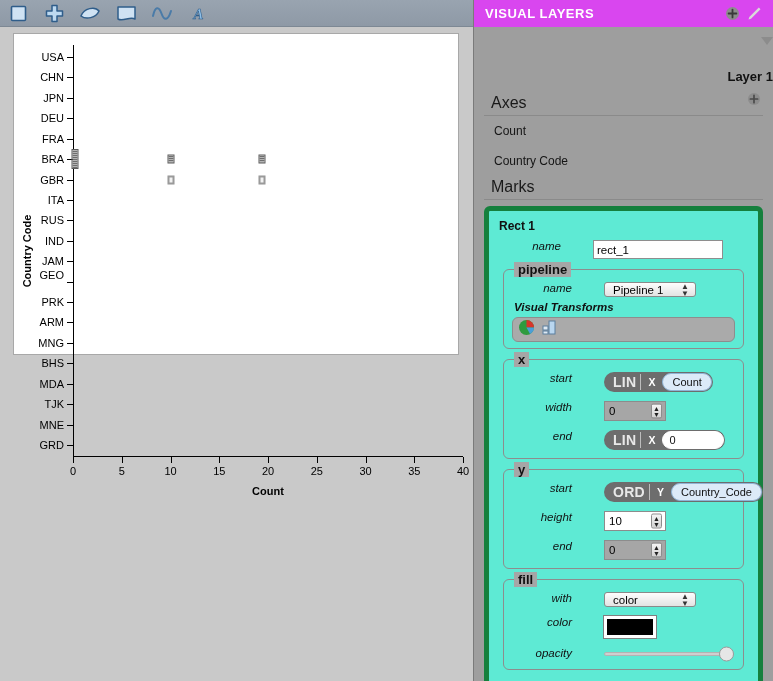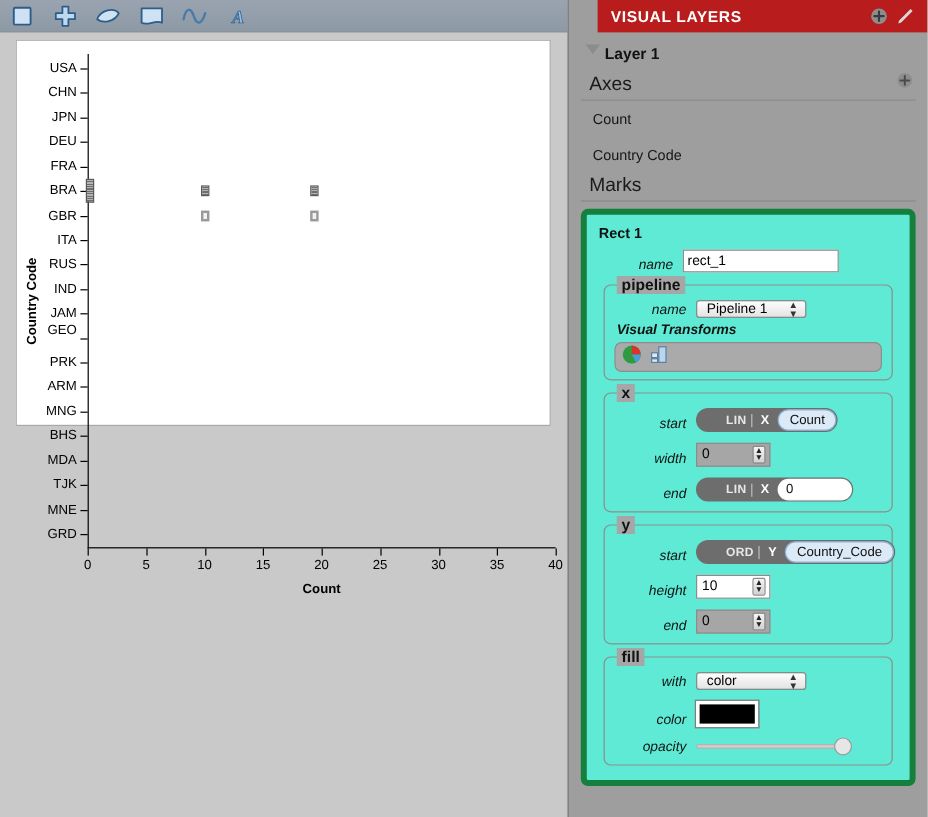--- a/index.html
+++ b/index.html
@@ -120,34 +120,34 @@
 
   
   #right-pane {
     position: absolute; right: 0; top: 0;
     width: 300px; height: 681px;
     background: #9e9e9e;
     border-left: 1px solid #7a7a7a;
     overflow: hidden;
   }
   #panel-header {
-    height: 27px; background: #b91c1c;
+    height: 27px; background: #d946ef;
     display: flex; align-items: center;
     padding: 0 8px 0 11px;
-    margin-left: 24px;
   }
   #panel-title {
     color: #ffffff; font-size: 13px; font-weight: bold;
     letter-spacing: 0.5px; flex: 1;
   }
   .hdr-icon { width: 22px; height: 22px; display:flex; align-items:center; justify-content:center; cursor:pointer; }
 
   #layer-row {
-    display: flex; align-items: flex-start; gap: 4px;
+    display: flex; align-items: flex-end; gap: 24px;
     padding: 10px 0 8px 14px;
+    flex-direction: column;
   }
   #layer-caret {
     width: 0; height: 0;
     border-left: 6px solid transparent;
     border-right: 6px solid transparent;
     border-top: 8px solid #8c8c8c;
     cursor: pointer;
   }
   #layer-name { font-size: 13px; font-weight: bold; color: #111; }
 
@@ -170,22 +170,23 @@
     background: #5eead4;
     border: 5px solid #15803d;
     border-radius: 6px;
     padding: 8px 10px 10px 10px;
   }
   .group-title {
     font-size: 12px; font-weight: bold; color: #111;
     margin-bottom: 7px;
   }
   .field-row {
-    display: flex; align-items: flex-end;
+    display: flex; align-items: flex-start;
     margin-bottom: 9px;
+    gap: 24px;
   }
   .field-label {
     width: 62px; text-align: right; margin-right: 8px;
     font-size: 11.5px; font-style: italic; color: #111;
     flex: none;
   }
   .text-input {
     background: #ffffff; border: 1px solid #8e8e8e;
     height: 19px; width: 130px;
     font-size: 11.5px; color: #000;
@@ -242,25 +243,24 @@
   
   .pill {
     display: inline-flex; align-items: center;
     height: 20px;
     background: #6d6d6d;
     border-radius: 10px;
     padding-left: 2px;
     cursor: pointer;
   }
   .pill .tag {
-    font-size: 10px; font-weight: bold; color: #e8e8e8;
+    font-size: 14px; font-weight: bold; color: #e8e8e8;
     padding: 0 4px 0 7px;
     border-right: 1px solid #bdbdbd;
     letter-spacing: 0.3px;
-    margin-left: 16px;
   }
   .pill .ax {
     font-size: 10.5px; font-weight: bold; color: #ffffff;
     padding: 0 7px;
   }
   .pill .val {
     height: 18px; display: inline-flex; align-items: center;
     background: #dceaf8; border: 1px solid #8fb4d6;
     border-radius: 9px;
     padding: 0 9px; margin-right: 1px;

